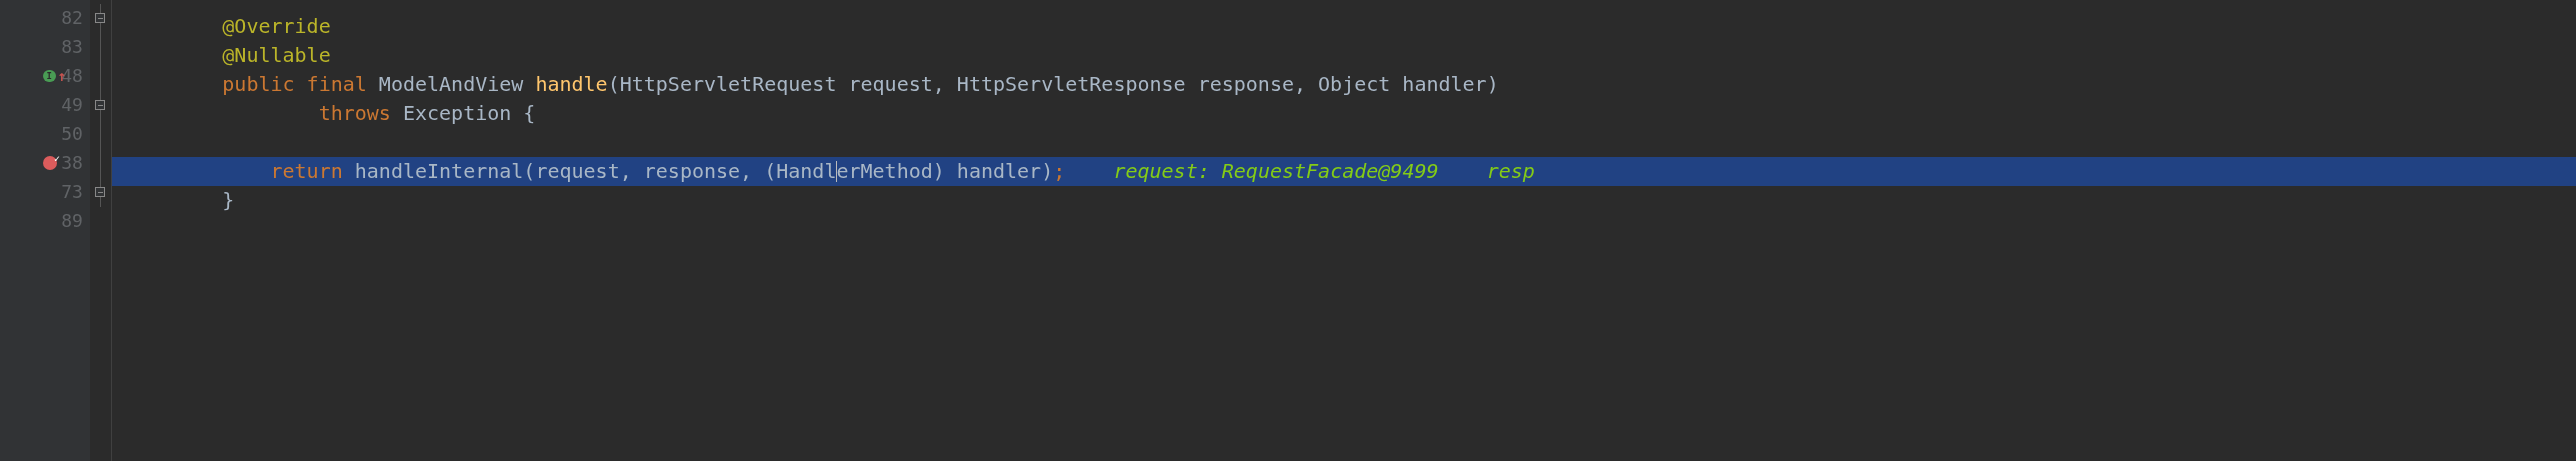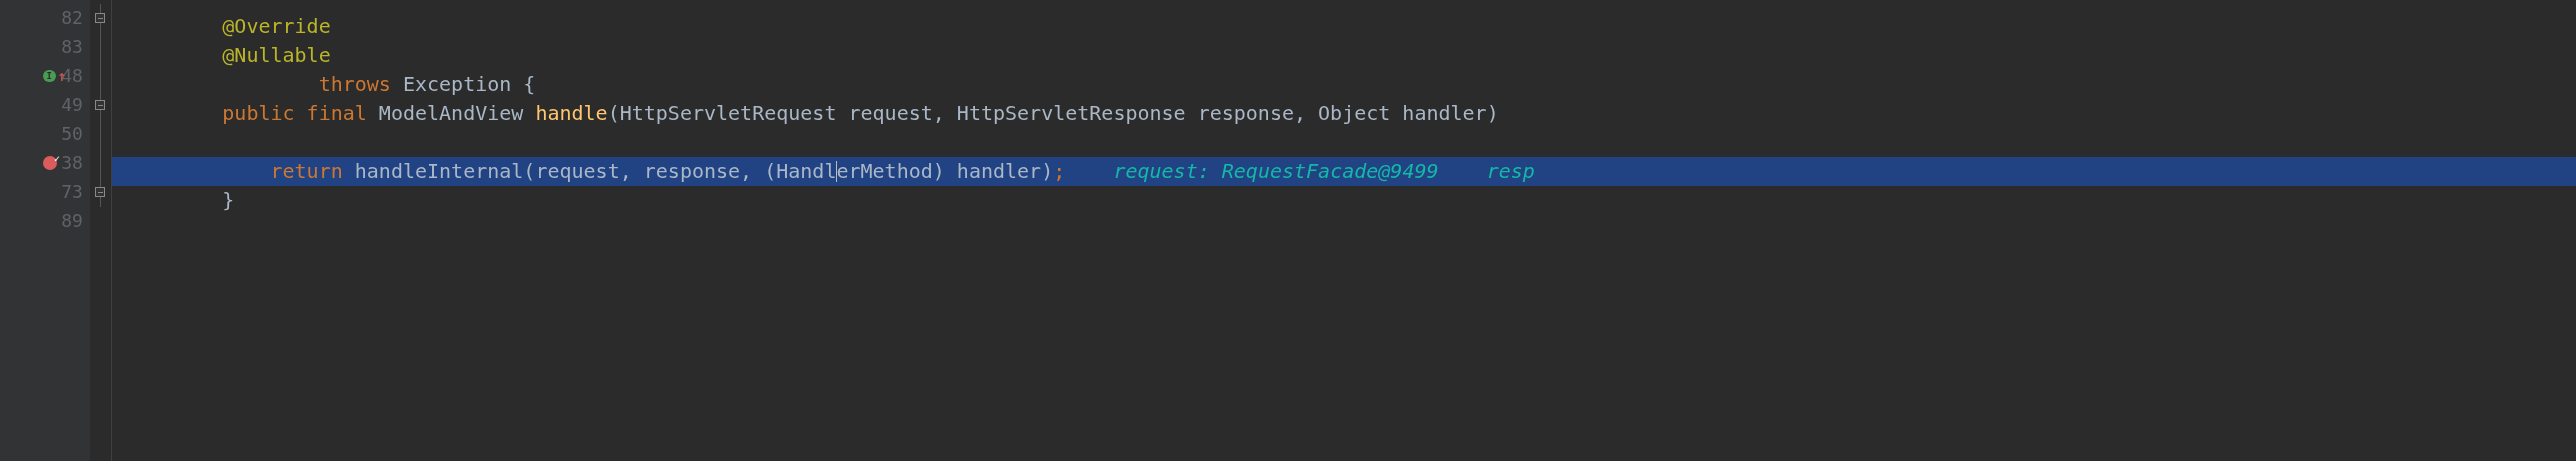--- a/index.html
+++ b/index.html
@@ -96,21 +96,21 @@
 .code-line.highlighted {
   background: #214283;
 }
 .tok-annotation { color: #bbb529; }
 .tok-keyword { color: #cc7832; }
 .tok-class { color: #a9b7c6; }
 .tok-method-decl { color: #ffc66d; }
 .tok-param { color: #a9b7c6; }
 .tok-punct { color: #a9b7c6; }
 .tok-plain { color: #a9b7c6; }
-.tok-hint { color: #14b8a6; font-style: italic; }
+.tok-hint { color: #84cc16; font-style: italic; }
 .cursor-caret {
   display: inline-block;
   width: 1.8px;
   height: 21.6px;
   background: #bbbbbb;
   vertical-align: middle;
   margin: 0 -0.9px;
 }
 .green-circle {
   width: 12.6px;
@@ -214,21 +214,21 @@
     <div class="fold-cell">
         <div class="fold-line"></div>
         <div class="fold-marker"></div>
       </div>
     <div class="fold-cell"></div>
   </div>
 
   <div class="code-area">
     <div class="code-line"><span class="tok-plain">        </span><span class="tok-annotation">@Override</span></div>
     <div class="code-line"><span class="tok-plain">        </span><span class="tok-annotation">@Nullable</span></div>
+    <div class="code-line"><span class="tok-plain">        </span><span class="tok-keyword">public </span><span class="tok-keyword">final </span><span class="tok-class">ModelAndView </span><span class="tok-method-decl">handle</span><span class="tok-param">(HttpServletRequest request, HttpServletResponse response, Object handler)</span></div>
     <div class="code-line"><span class="tok-plain">                </span><span class="tok-keyword">throws </span><span class="tok-plain">Exception </span><span class="tok-punct">{</span></div>
-    <div class="code-line"><span class="tok-plain">        </span><span class="tok-keyword">public </span><span class="tok-keyword">final </span><span class="tok-class">ModelAndView </span><span class="tok-method-decl">handle</span><span class="tok-param">(HttpServletRequest request, HttpServletResponse response, Object handler)</span></div>
     <div class="code-line"><span class="tok-plain"></span></div>
     <div class="code-line highlighted"><span class="tok-plain">            </span><span class="tok-keyword">return </span><span class="tok-plain">handleInternal(request, response, (Handl</span><span class="cursor-caret"></span><span class="tok-plain">erMethod) handler)</span><span class="tok-keyword">;</span><span class="tok-plain">    </span><span class="tok-hint">request: RequestFacade@9499</span><span class="tok-plain">    </span><span class="tok-hint">resp</span></div>
     <div class="code-line"><span class="tok-plain">        </span><span class="tok-punct">}</span></div>
     <div class="code-line"><span class="tok-plain"></span></div>
   </div>
 </div>
 
 
 </body></html>

